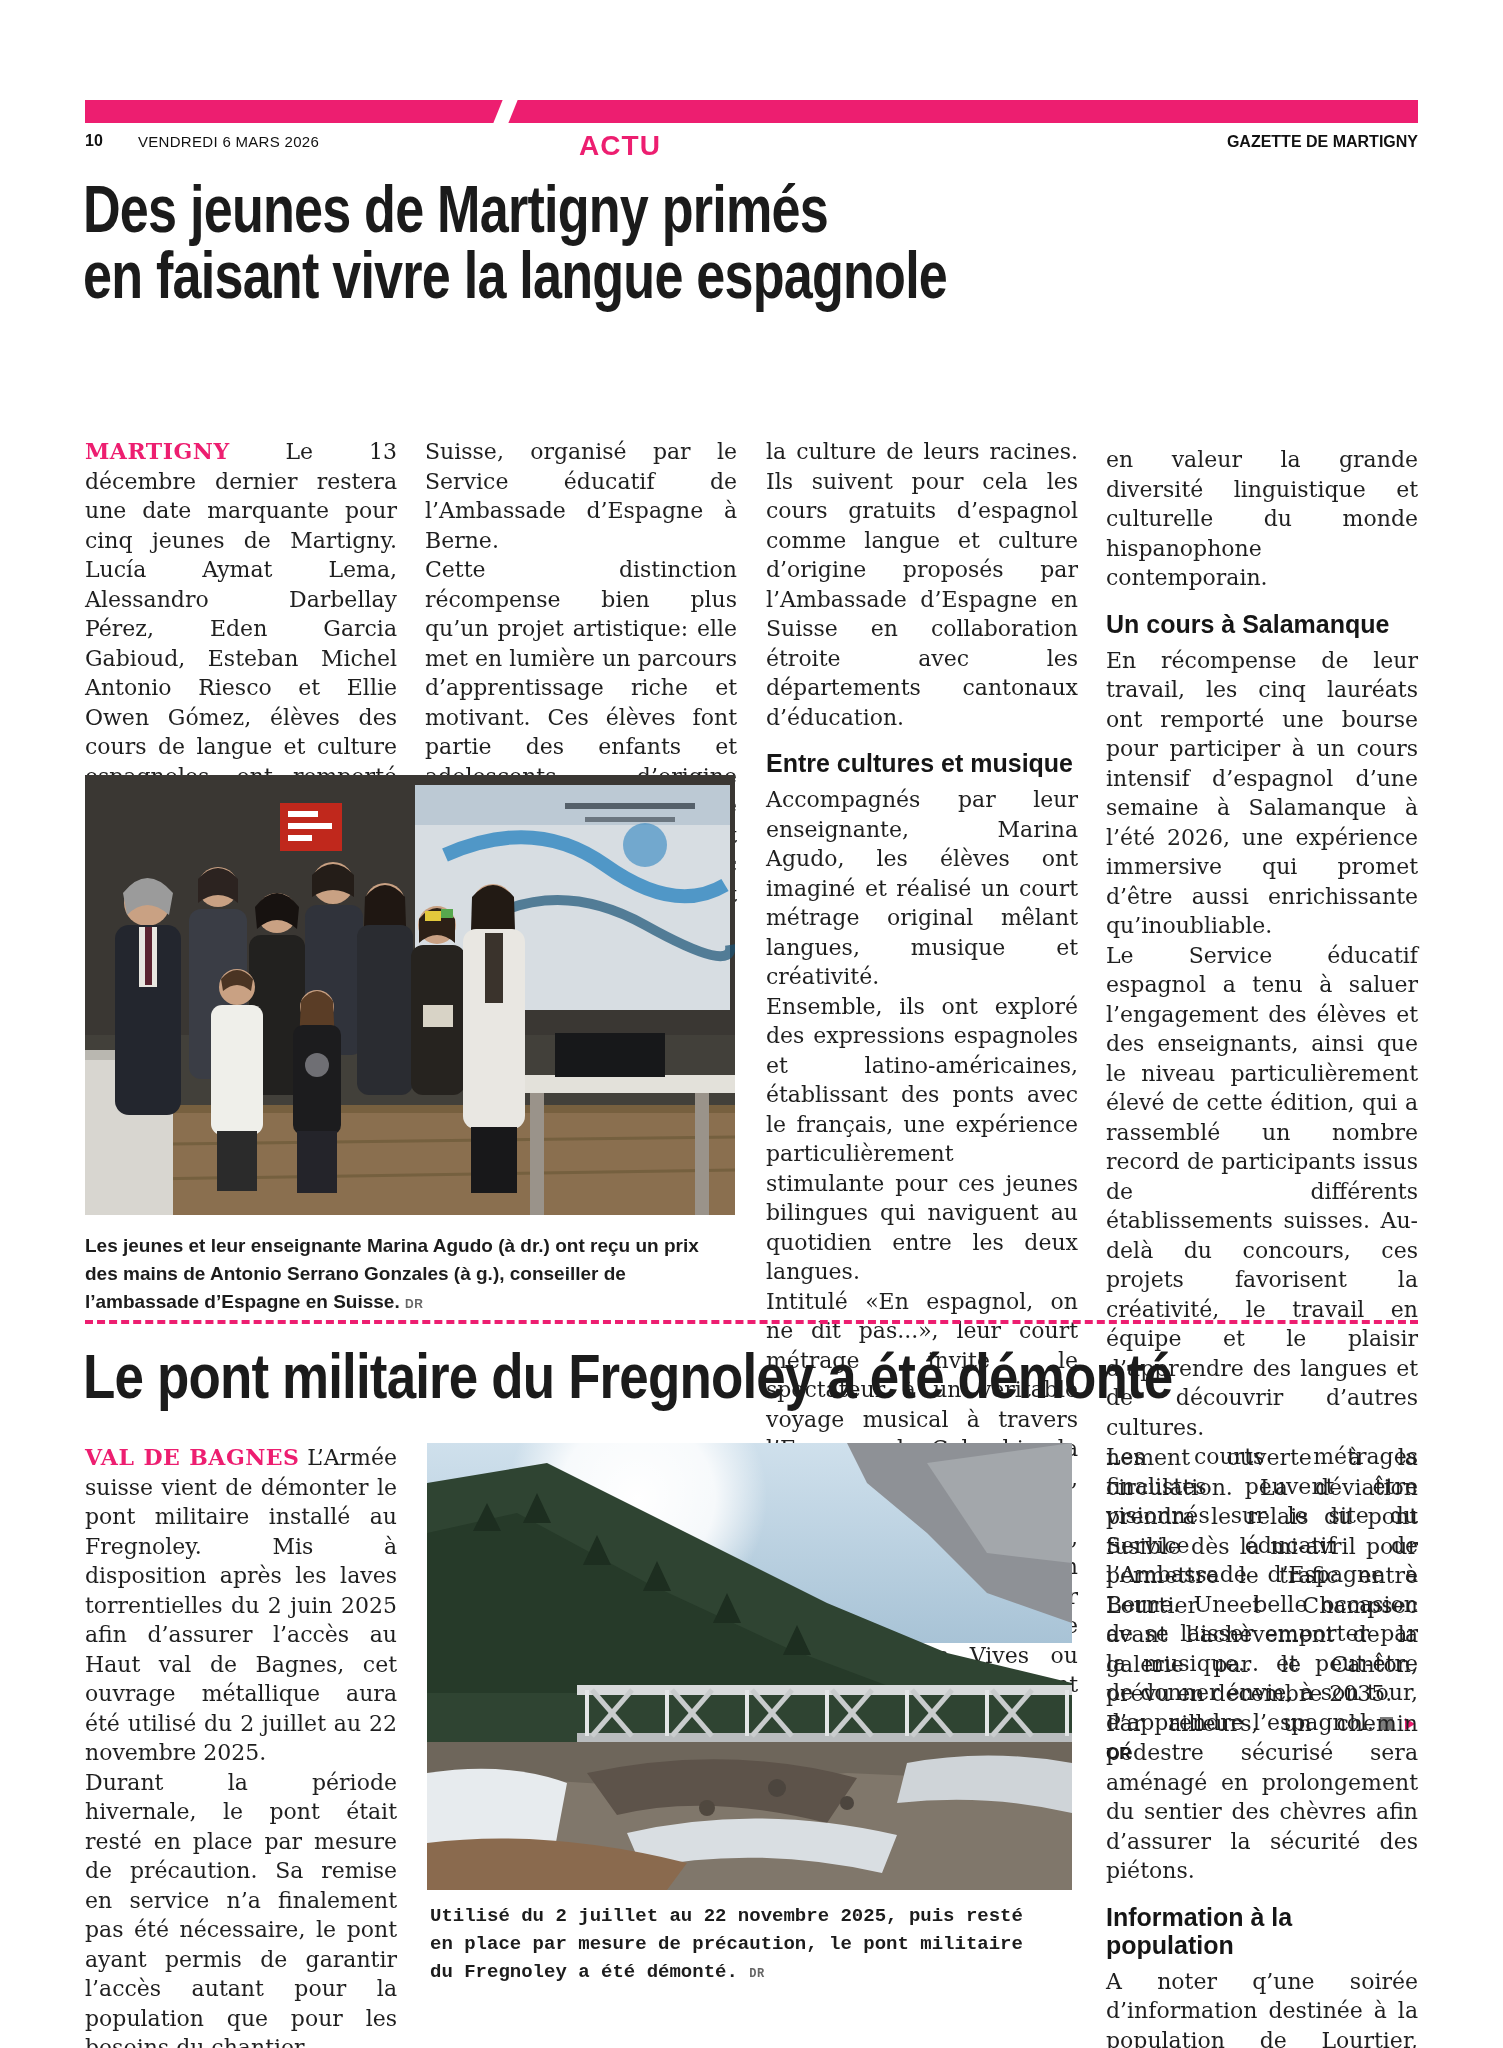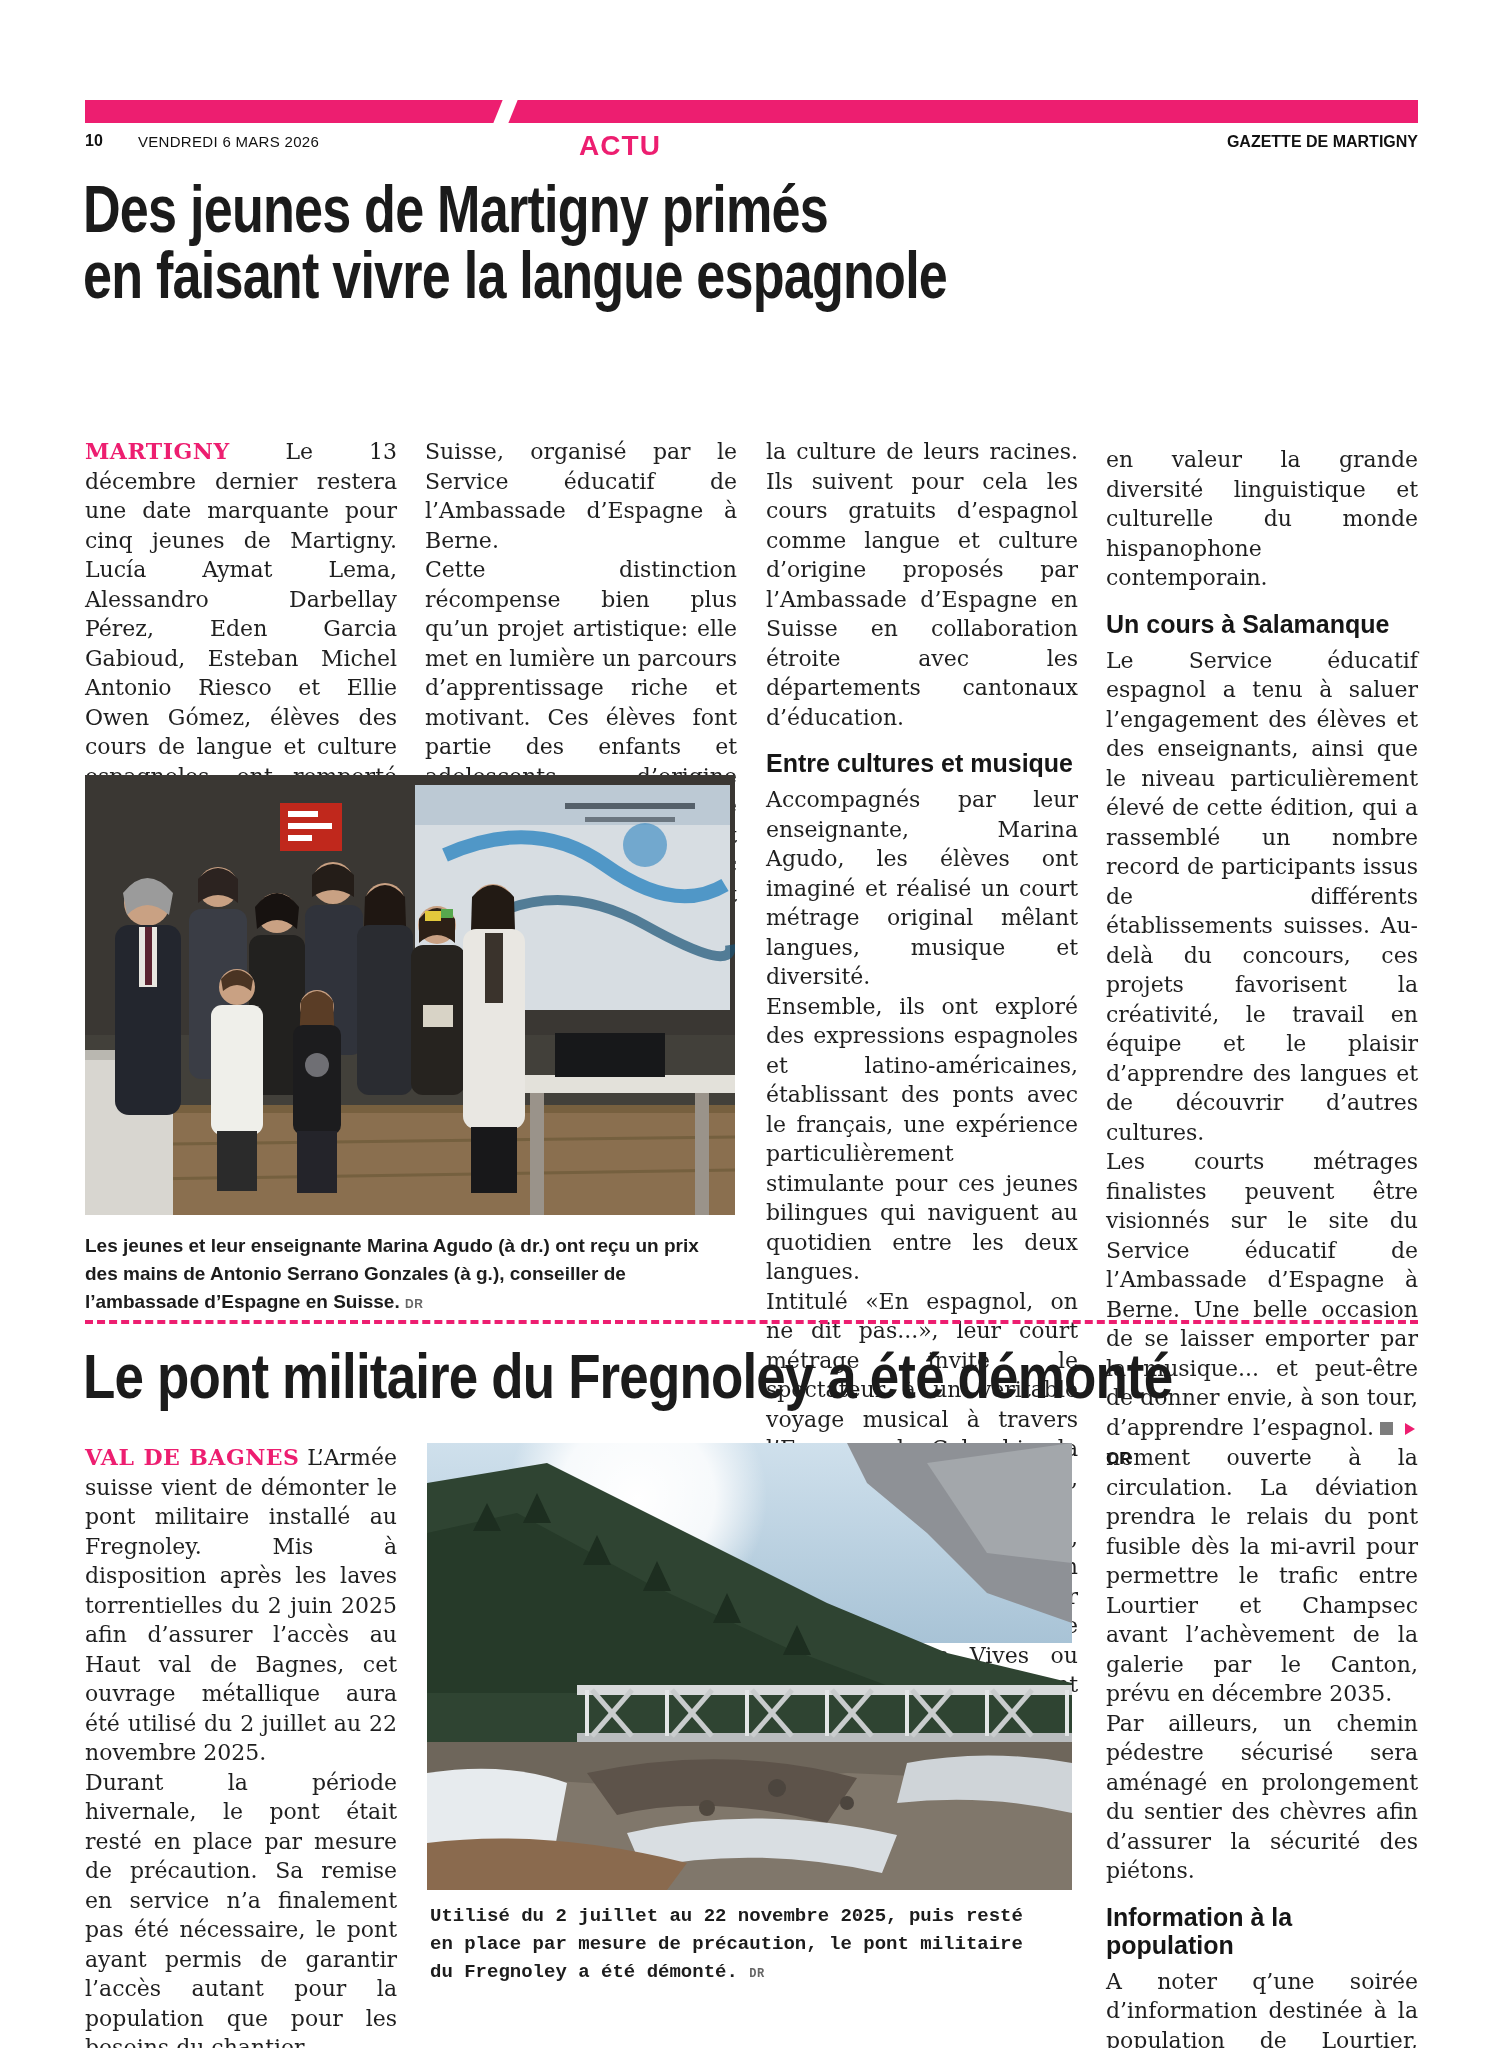--- a/index.html
+++ b/index.html
@@ -80,29 +80,30 @@
   </div>
 
   <div class="col" id="a1c2">
     <p>Suisse, organisé par le Service éducatif de l’Ambassade d’Espagne à Berne.</p>
     <p class="cont">Cette distinction récompense bien plus qu’un projet artistique: elle met en lumière un parcours d’apprentissage riche et motivant. Ces élèves font partie des enfants et adolescents d’origine espagnole vivant en Suisse qui souhaitent préserver et approfondir leur lien avec la langue et</p>
   </div>
 
   <div class="col" id="a1c3">
     <p>la culture de leurs racines. Ils suivent pour cela les cours gratuits d’espagnol comme langue et culture d’origine proposés par l’Ambassade d’Espagne en Suisse en collaboration étroite avec les départements cantonaux d’éducation.</p>
     <div class="subhead">Entre cultures et musique</div>
-    <p>Accompagnés par leur enseignante, Marina Agudo, les élèves ont imaginé et réalisé un court métrage original mêlant langues, musique et diversité.</p>
+    <p>Accompagnés par leur enseignante, Marina Agudo, les élèves ont imaginé et réalisé un court métrage original mêlant langues, musique et créativité.</p>
     <p>Ensemble, ils ont exploré des expressions espagnoles et latino-américaines, établissant des ponts avec le français, une expérience particulièrement stimulante pour ces jeunes bilingues qui naviguent au quotidien entre les deux langues.</p>
     <p>Intitulé «En espagnol, on ne dit pas...», leur court métrage invite le spectateur à un véritable voyage musical à travers l’Espagne, la Colombie, la République dominicaine, Cuba et Porto Rico.</p>
     <p class="cont">Flamenco, cumbia, bachata, salsa et reggaeton se succèdent, inspirés par des artistes tels que Rosalía, Carlos Vives ou Daddy Yankee, et mettent</p>
   </div>
 
   <div class="col" id="a1c4">
     <p>en valeur la grande diversité linguistique et culturelle du monde hispanophone contemporain.</p>
     <div class="subhead">Un cours à Salamanque</div>
+    <p>En récompense de leur travail, les cinq lauréats ont remporté une bourse pour participer à un cours intensif d’espagnol d’une semaine à Salamanque à l’été 2026, une expérience immersive qui promet d’être aussi enrichissante qu’inoubliable.</p>
     <p>Le Service éducatif espagnol a tenu à saluer l’engagement des élèves et des enseignants, ainsi que le niveau particulièrement élevé de cette édition, qui a rassemblé un nombre record de participants issus de différents établissements suisses. Au-delà du concours, ces projets favorisent la créativité, le travail en équipe et le plaisir d’apprendre des langues et de découvrir d’autres cultures.</p>
     <p><span>Les courts métrages finalistes peuvent être visionnés sur le site du Service éducatif de l’Ambassade d’Espagne à Berne. Une belle occasion de se laisser emporter par la musique... et peut-être de donner envie, à son tour, d’apprendre l’espagnol.</span><span class="end-square"></span><span class="author-arrow"></span><span class="author">OR</span></p>
   </div>
 
   <svg class="photo" id="photo1" viewBox="0 0 650 440" aria-hidden="true">
     <rect x="0" y="0" width="650" height="440" fill="#42403a"></rect>
     <rect x="0" y="0" width="650" height="260" fill="#3a3733"></rect>
 
     <rect x="330" y="10" width="315" height="225" fill="#d7dde2"></rect>
     <rect x="330" y="10" width="315" height="40" fill="#bcc9d4"></rect>

